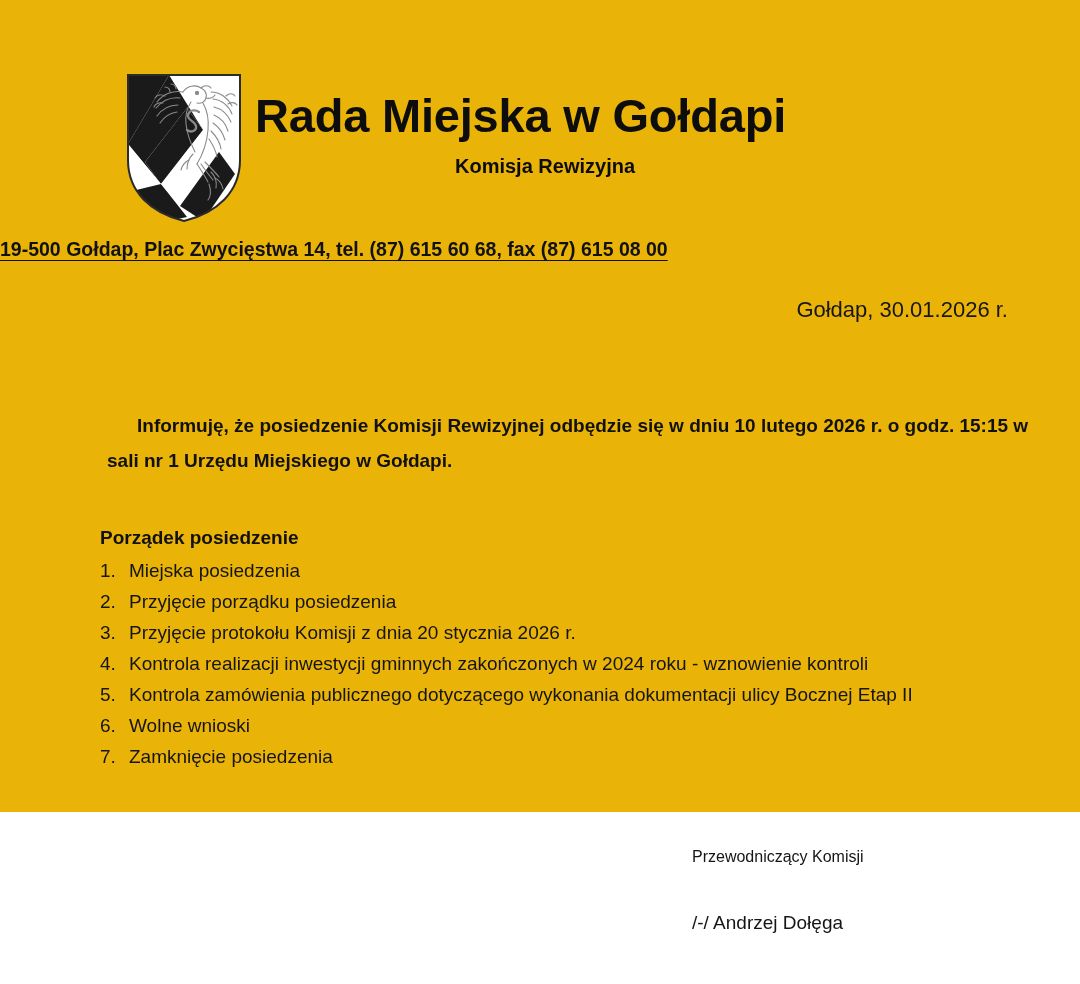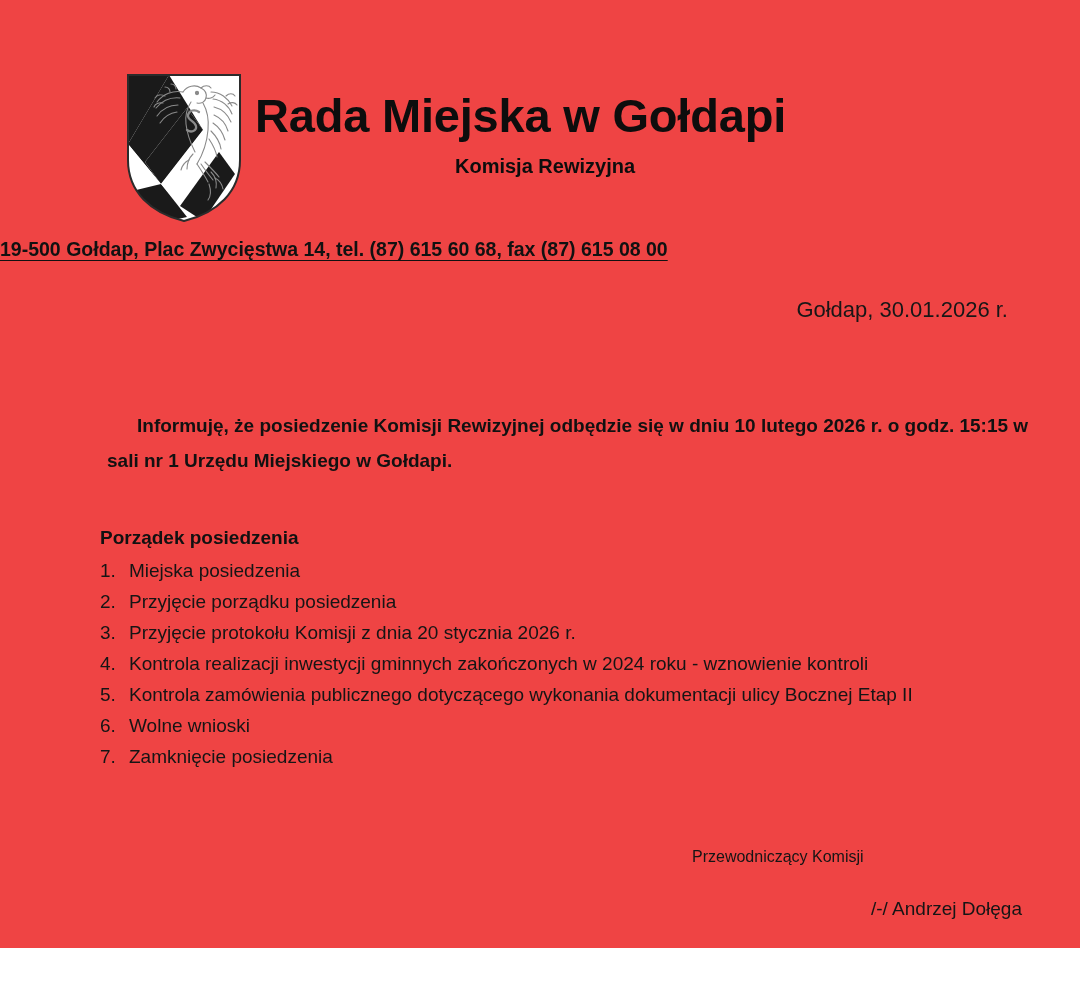--- a/index.html
+++ b/index.html
@@ -14,22 +14,22 @@
     position: relative;
     font-family: "Liberation Sans", sans-serif;
     color: #121212;
     -webkit-font-smoothing: antialiased;
     overflow: hidden;
   }
 
   .page {
     position: relative;
     width: 1080px;
-    height: 948px;
-    background: #ef4444;
+    height: 812px;
+    background: #eab308;
   }
 
   
   .letterhead {
     position: absolute;
     left: 0;
     top: 62px;
     width: 1080px;
     height: 170px;
   }
@@ -146,26 +146,25 @@
     top: 843px;
     width: 330px;
   }
   .sig-role {
     font-size: 16px;
     font-weight: normal;
     line-height: 28px;
     color: #151515;
   }
   .sig-name {
-    margin-top: 24px;
+    margin-top: 38px;
     font-size: 19px;
     font-weight: normal;
     line-height: 28px;
     color: #151515;
-    text-align: right;
   }
 </style>
 </head>
 <body>
 
 <div class="page">
 
   <div class="letterhead">
 
     <div class="crest">
@@ -248,21 +247,21 @@
 
   <div class="address-line">
     <span>19-500 Gołdap, Plac Zwycięstwa 14, tel. (87) 615 60 68, fax (87) 615 08 00</span>
   </div>
 
   <div class="date-line">Gołdap, 30.01.2026 r.</div>
 
   <p class="intro">Informuję, że posiedzenie Komisji Rewizyjnej odbędzie się w dniu 10 lutego 2026 r. o godz. 15:15 w sali nr 1 Urzędu Miejskiego w Gołdapi.</p>
 
   <div class="agenda">
-    <div class="agenda-heading">Porządek posiedzenia</div>
+    <div class="agenda-heading">Porządek posiedzenie</div>
     <ol class="agenda-list" id="agenda-list">
         <li class="agenda-item">
           <span class="agenda-num">1.</span>
           <span class="agenda-text">Miejska posiedzenia</span>
         </li>
         <li class="agenda-item">
           <span class="agenda-num">2.</span>
           <span class="agenda-text">Przyjęcie porządku posiedzenia</span>
         </li>
         <li class="agenda-item">

